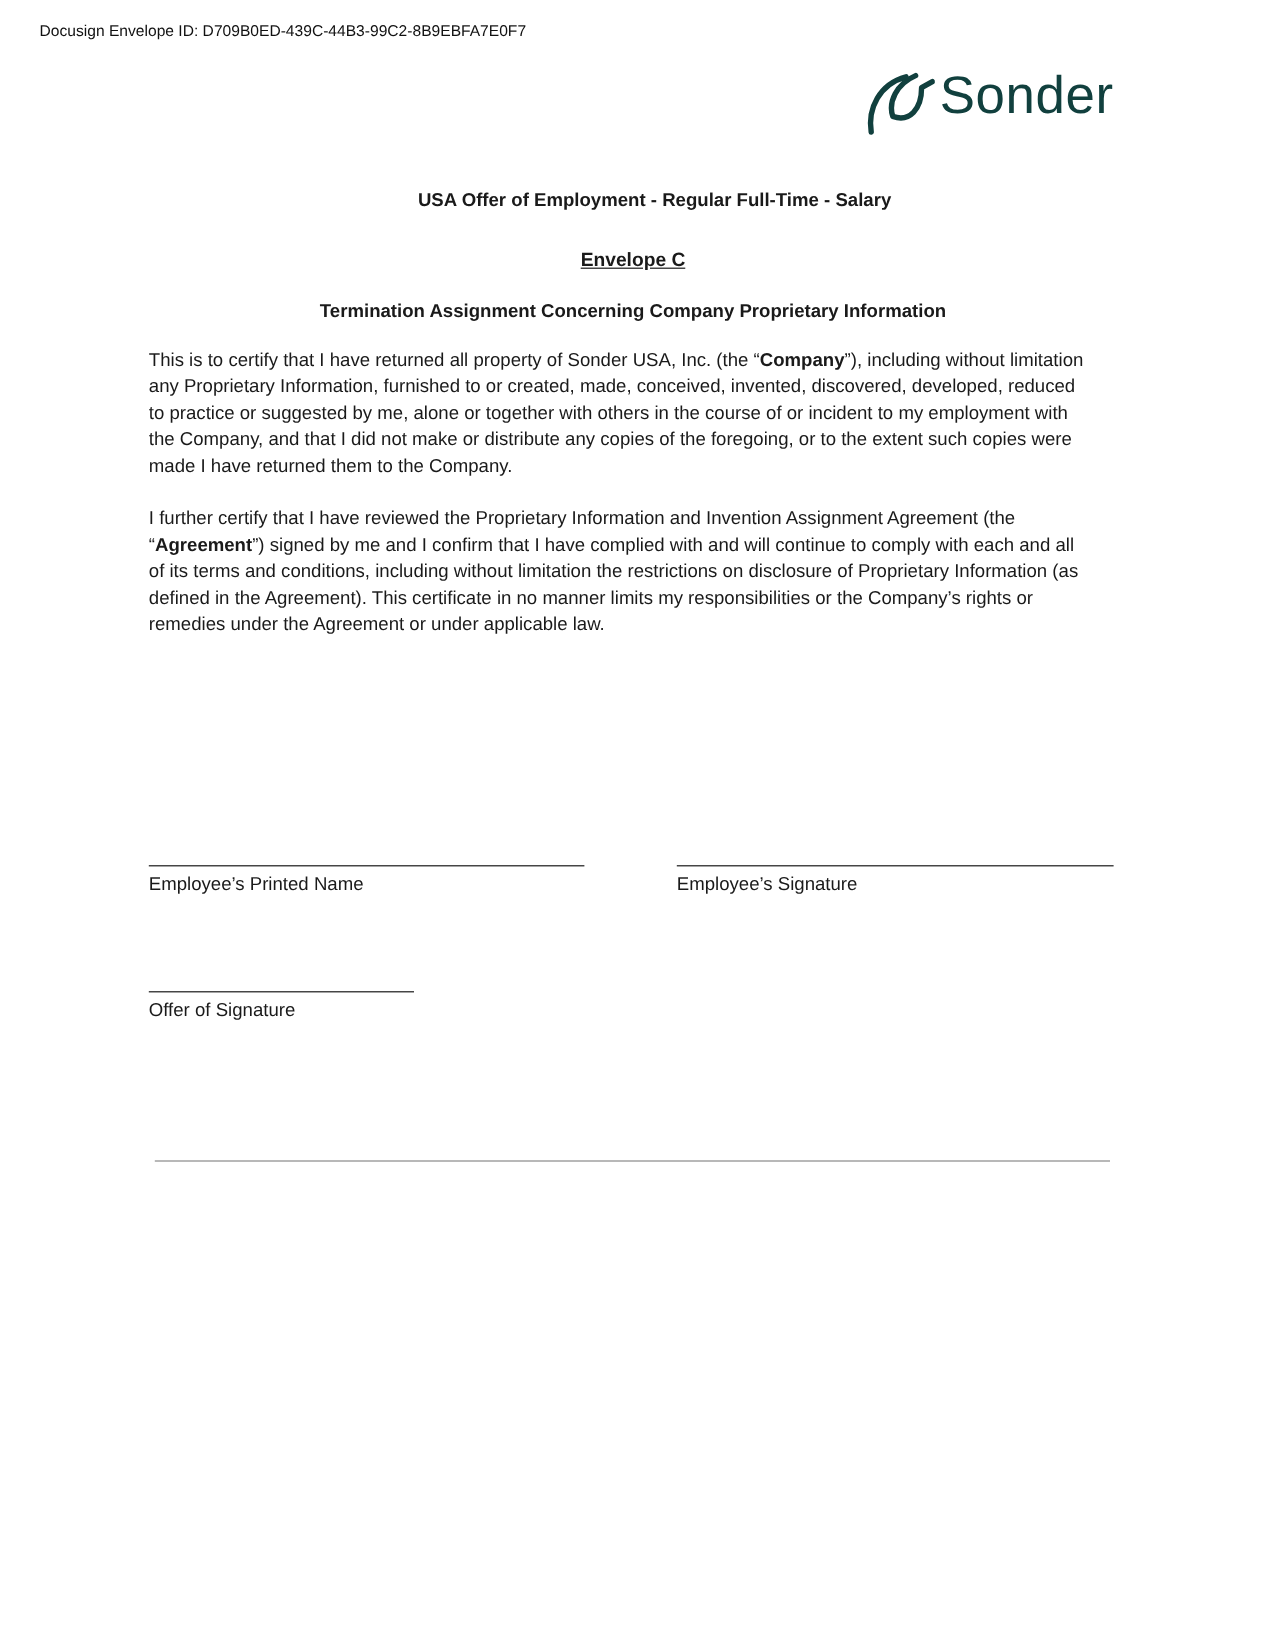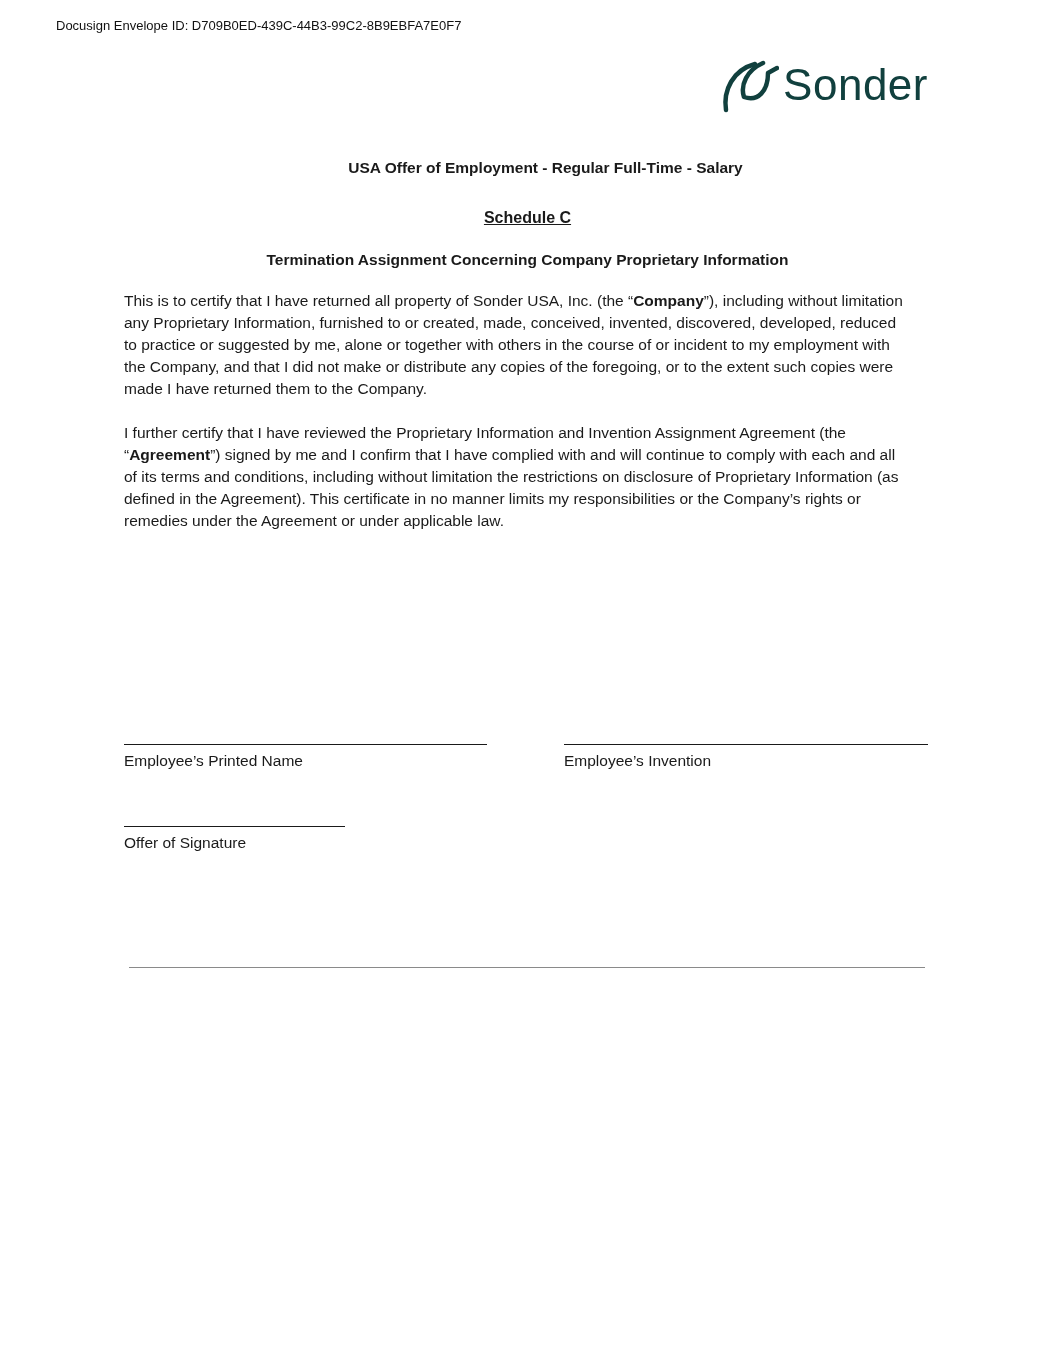--- a/index.html
+++ b/index.html
@@ -14,28 +14,27 @@
     font-family: "Liberation Sans", sans-serif;
     color: #1a1a1a;
     -webkit-font-smoothing: antialiased;
   }
   .envelope-id {
     position: absolute;
     left: 33px;
     top: 18px;
     font-size: 13px;
     color: #111;
-    margin-left: 23px;
   }
   .logo-row {
     position: absolute;
     top: 58px;
     right: 127px;
     display: flex;
-    align-items: center;
+    align-items: flex-start;
     gap: 4px;
   }
   .bird { display: inline-flex; }
   .brand {
     font-size: 44px;
     font-weight: 500;
     color: #11403e;
     letter-spacing: 0.5px;
     line-height: 1;
     padding-bottom: 4px;
@@ -83,21 +82,21 @@
   .body-p strong { font-weight: 700; }
   .to-signed {
     margin: 26px 0 0 0;
     font-size: 15.5px;
     line-height: 22px;
   }
   .sig-row {
     position: absolute;
     left: 124px;
     right: 127px;
-    top: 744px;
+    top: 721px;
     display: flex;
     justify-content: space-between;
   }
   .sig-block-left  { width: 363px; }
   .sig-block-right { width: 364px; }
   .sig-line {
     border-top: 1.6px solid #1a1a1a;
     height: 0;
   }
   .sig-label {
@@ -129,36 +128,36 @@
   <span class="bird">
     <svg width="60" height="58" viewBox="0 0 60 58" fill="none" xmlns="http://www.w3.org/2000/svg">
       <path d="M7 52 C 4 32 14 12 36 6" stroke="#11403e" stroke-width="4.5" stroke-linecap="round" fill="none"></path>
       <path d="M44 5 C 28 12 21 27 25 39 C 39 44 49 33 49 15 L 58 10" stroke="#11403e" stroke-width="4.5" stroke-linecap="round" stroke-linejoin="round" fill="none"></path>
     </svg>
   </span>
   <span class="brand">Sonder</span>
 </div>
 
 <div class="doc-title">USA Offer of Employment - Regular Full-Time - Salary</div>
-<div class="schedule">Schedule C</div>
+<div class="schedule">Envelope C</div>
 <div class="subtitle">Termination Assignment Concerning Company Proprietary Information</div>
 
 <div class="content">
   <p class="body-p"><span>This is to certify that I have returned all property of Sonder USA, Inc. (the “</span><strong>Company</strong><span>”), including without limitation any Proprietary Information, furnished to or created, made, conceived, invented, discovered, developed, reduced to practice or suggested by me, alone or together with others in the course of or incident to my employment with the Company, and that I did not make or distribute any copies of the foregoing, or to the extent such copies were made I have returned them to the Company.</span></p>
   <p class="body-p"><span>I further certify that I have reviewed the Proprietary Information and Invention Assignment Agreement (the “</span><strong>Agreement</strong><span>”) signed by me and I confirm that I have complied with and will continue to comply with each and all of its terms and conditions, including without limitation the restrictions on disclosure of Proprietary Information (as defined in the Agreement).  This certificate in no manner limits my responsibilities or the Company’s rights or remedies under the Agreement or under applicable law.</span></p>
 </div>
 
 <div class="sig-row">
   <div class="sig-block-left">
     <div class="sig-line"></div>
     <div class="sig-label">Employee’s Printed Name</div>
   </div>
   <div class="sig-block-right">
     <div class="sig-line"></div>
-    <div class="sig-label">Employee’s Invention</div>
+    <div class="sig-label">Employee’s Signature</div>
   </div>
 </div>
 
 <div class="date-block">
   <div class="sig-line"></div>
   <div class="sig-label">Offer of Signature</div>
 </div>
 
 <hr class="bottom-rule">
 

